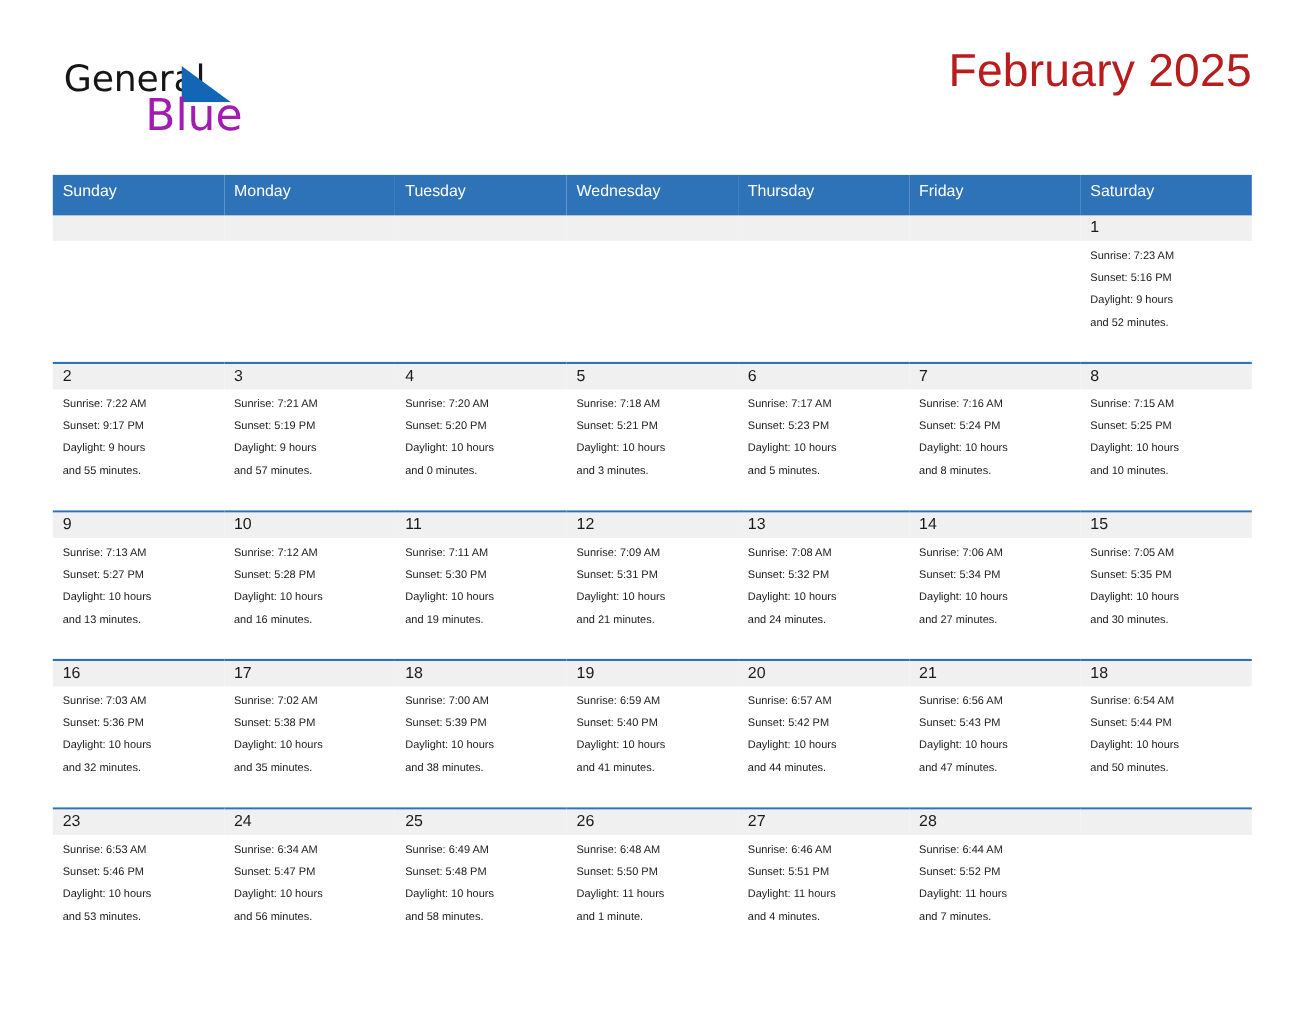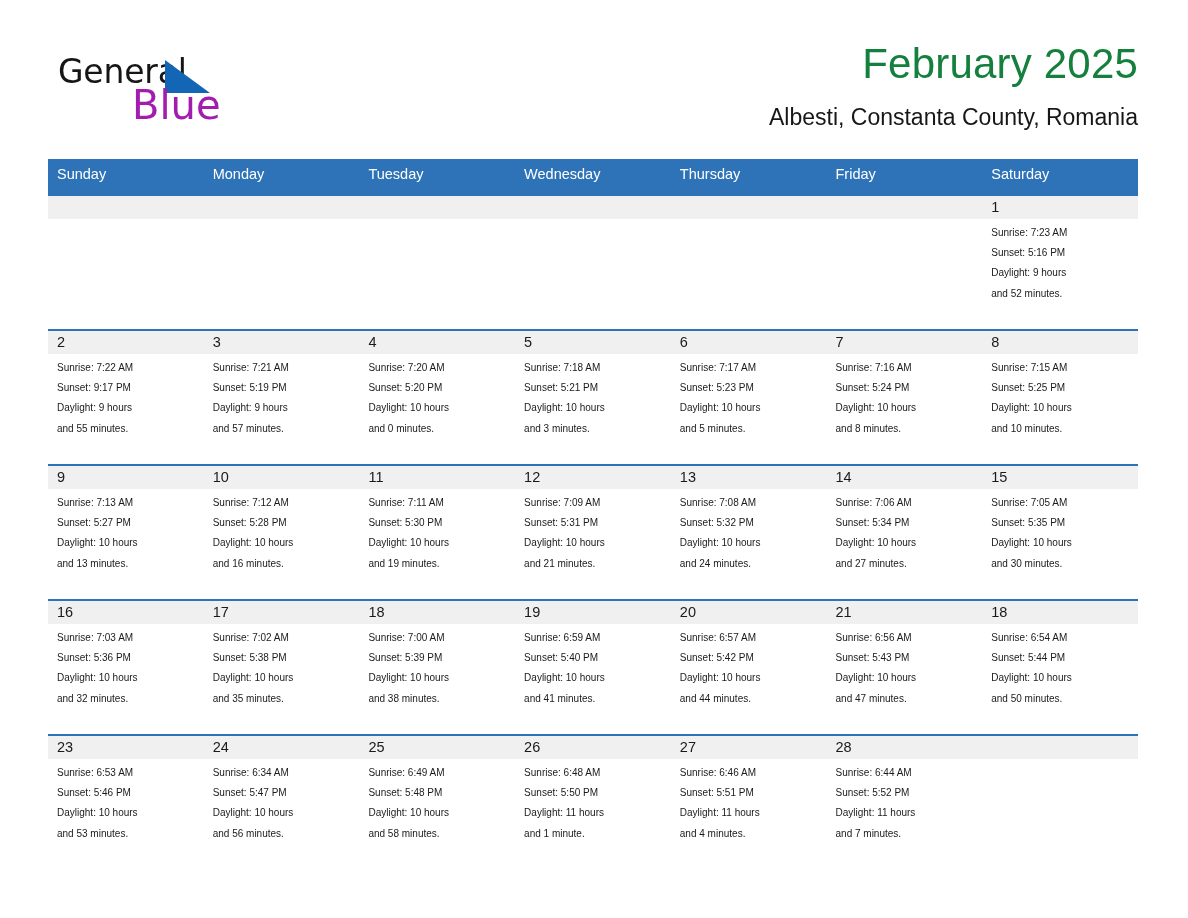--- a/index.html
+++ b/index.html
@@ -66,21 +66,21 @@
   .title-block {
     position: absolute;
     right: 0;
     top: 0;
     text-align: right;
     width: 760px;
   }
   .cal-title {
     font-size: 42px;
     font-weight: 400;
-    color: #15803d;
+    color: #b91c1c;
     line-height: 52px;
     letter-spacing: 0.2px;
     font-family: "Liberation Sans", sans-serif;
   }
   .cal-sub {
     font-size: 23px;
     font-weight: 400;
     color: #171717;
     line-height: 30px;
     margin-top: 12px;
@@ -153,21 +153,20 @@
       <span class="logo-tri">
         <svg width="45" height="33" viewBox="0 0 45 33" xmlns="http://www.w3.org/2000/svg">
           <polygon points="0,0 45,33 0,33" fill="#1266b5"></polygon>
         </svg>
       </span>
       <span class="logo-blue">Blue</span>
     </div>
 
     <div class="title-block">
       <div class="cal-title">February 2025</div>
-      <div class="cal-sub">Albesti, Constanta County, Romania</div>
     </div>
   </div>
 
   <table class="cal">
     <thead>
       <tr>
         <th>Sunday</th>
         <th>Monday</th>
         <th>Tuesday</th>
         <th>Wednesday</th>

